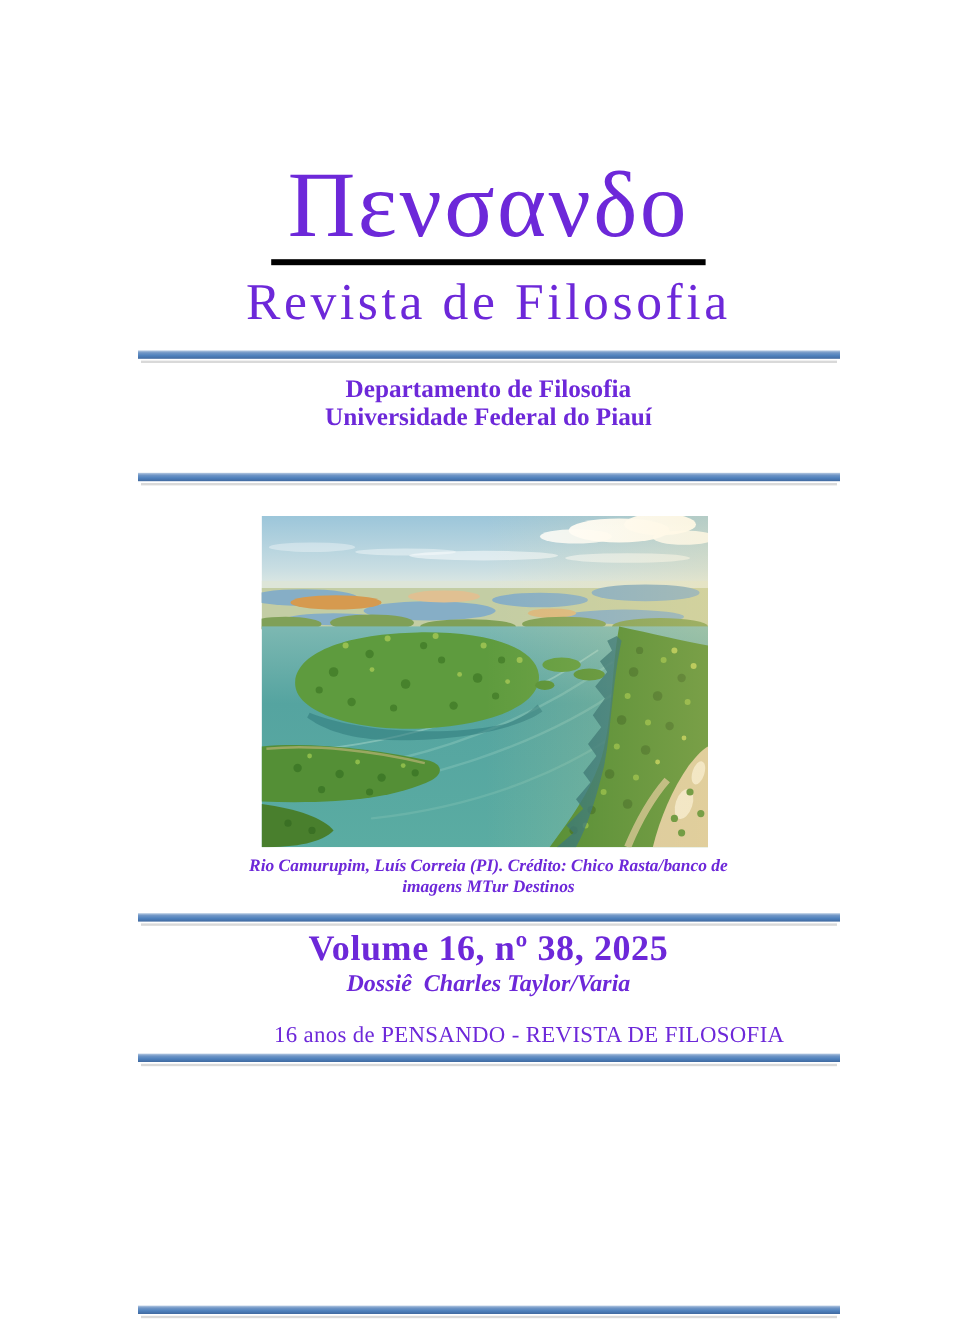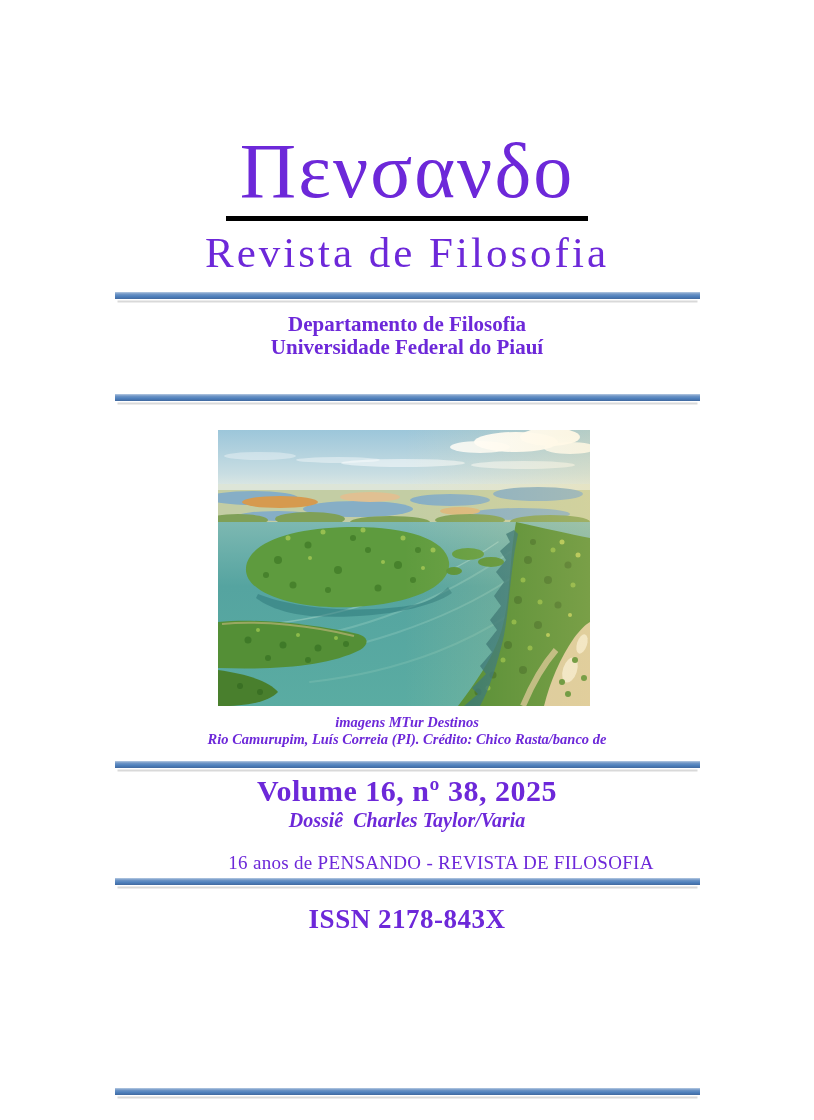--- a/index.html
+++ b/index.html
@@ -219,30 +219,29 @@
         <path d="M0,240 C30,244 52,252 60,262 C50,272 30,276 0,276 Z" fill="#497f2d"></path>
         <circle cx="22" cy="256" r="3" fill="#3a7024"></circle>
           <circle cx="42" cy="262" r="3" fill="#3a7024"></circle>
       </g>
 
       <rect x="0" y="0" width="372" height="276" fill="url(#sun)"></rect>
     </svg>
   </figure>
 
   <div class="center caption">
+    <div>Rio Camurupim, Luís Correia (PI). Crédito: Chico Rasta/banco de</div>
     <div>imagens MTur Destinos</div>
-    <div>Rio Camurupim, Luís Correia (PI). Crédito: Chico Rasta/banco de</div>
   </div>
 
   <div class="rule rule3"></div>
 
   <div class="center volume">Volume 16, nº 38, 2025</div>
   <div class="center dossier">Dossiê&nbsp; Charles Taylor/Varia</div>
   <div class="center anniversary">16 anos de PENSANDO - REVISTA DE FILOSOFIA</div>
 
   <div class="rule rule4"></div>
 
-  <div class="center issn">ISSN 2178-843X</div>
 
 
   <div class="rule rule5"></div>
 
 </div>
 
 </body></html>

